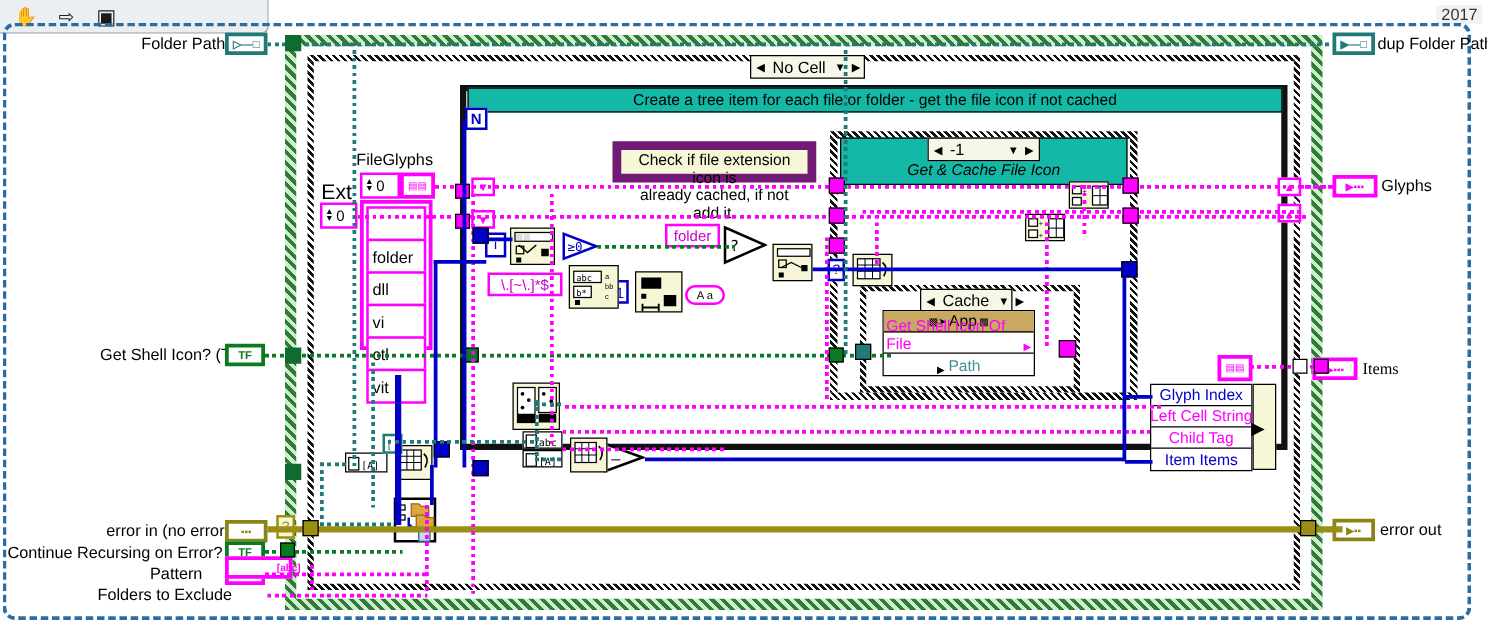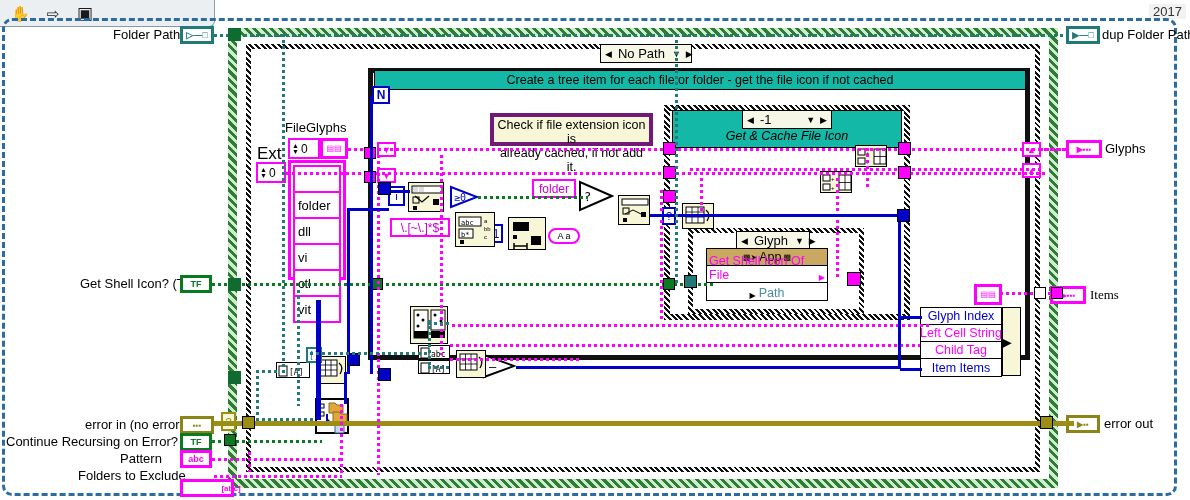--- a/index.html
+++ b/index.html
@@ -92,21 +92,21 @@
   .bannerbox {
     background: #14b8a6;
     border: 1px solid #000;
     font-size: 12.5px; color: #000;
     display: flex; align-items: center; justify-content: center;
   }
 
   
   .comment {
     background: #f7f7d8;
-    border: 4px solid #701a75;
+    border: 7px solid #701a75;
     font-size: 12.5px; color: #000;
     padding: 1px 3px; line-height: 14px;
   }
 
   
   .term {
     display: flex; align-items: center; justify-content: center;
     font-size: 9px; font-weight: bold;
     background: #ffffff;
   }
@@ -255,21 +255,21 @@
   <div id="version" class="abs">2017</div>
 
   <div id="diagram-border" class="abs"></div>
 
   <div class="abs while-loop" style="left:228px; top:28px; width:830px; height:460px;"></div>
 
   <div class="abs" style="left:246px; top:44px; width:794px; height:428px; border:5px solid #1a1a1a;
               border-image: repeating-linear-gradient(45deg,#111 0 2px,#fff 2px 4px) 5;"></div>
   <div class="abs case-sel" style="left:600px; top:44px; width:92px;">
     <span class="arw">◀</span>
-    <span class="lbl">No Path</span>
+    <span class="lbl">No Cell</span>
     <span class="dn">▼</span>
     <span class="arw">▶</span>
   </div>
 
   <div class="abs" style="left:368px; top:68px; width:662px; height:292px; border:5px solid #111;"></div>
 
   <div class="abs bannerbox" style="left:374px; top:70px; width:652px; height:20px;">
     <span>Create a tree item for each file or folder - get the file icon if not cached</span>
   </div>
   <div class="abs nbox" style="left:372px; top:86px; width:18px; height:18px;">N</div>
@@ -284,21 +284,21 @@
     <span class="arw">◀</span>
     <span class="lbl">-1</span>
     <span class="dn">▼</span>
     <span class="arw">▶</span>
   </div>
 
   <div class="abs" style="left:688px; top:228px; width:176px; height:86px; border:5px solid #111;
               border-image: repeating-linear-gradient(45deg,#111 0 2px,#fff 2px 4px) 5;"></div>
   <div class="abs case-sel" style="left:736px; top:231px; width:74px;">
     <span class="arw">◀</span>
-    <span class="lbl">Glyph</span>
+    <span class="lbl">Cache</span>
     <span class="dn">▼</span>
     <span class="arw">▶</span>
   </div>
 
   <div class="abs propnode" style="left:706px; top:248px; width:122px;">
     <div class="head" style="height:17px;">
       <span style="font-size:8px;margin-right:2px;">▩➤</span>
       <span>App</span>
       <span style="font-size:8px;margin-left:2px;">▩</span>
     </div>
@@ -330,21 +330,21 @@
   <div class="abs termlabel" style="left:85px; top:417px;">error in (no error)</div>
   <div class="abs term term-err" style="left:180px; top:416px; width:34px; height:18px; font-size:8px;">▪▪▪</div>
 
   <div class="abs termlabel" style="left:6px; top:434px;">Continue Recursing on Error? (F)</div>
   <div class="abs term term-bool" style="left:180px; top:433px; width:32px; height:18px;">TF</div>
 
   <div class="abs termlabel" style="left:120px; top:451px;">Pattern</div>
   <div class="abs term term-str" style="left:180px; top:450px; width:32px; height:18px;">abc</div>
 
   <div class="abs termlabel" style="left:78px; top:468px;">Folders to Exclude</div>
-  <div class="abs term term-str" style="left:180px; top:479px; width:34px; height:18px; font-size:8px;padding-left:48px;">[abc]</div>
+  <div class="abs term term-str" style="left:180px; top:445px; width:34px; height:18px; font-size:8px;padding-left:48px;">[abc]</div>
 
   <div class="abs term term-path" style="left:1066px; top:26px; width:34px; height:18px;">
     <span style="font-size:9px;">▶—□</span>
   </div>
   <div class="abs termlabel" style="left:1102px; top:27px;">dup Folder Path</div>
 
   <div class="abs term term-cluster" style="left:1066px; top:140px; width:36px; height:18px; font-size:8px;">▶▪▪▪</div>
   <div class="abs termlabel" style="left:1105px; top:141px;">Glyphs</div>
 
   <div class="abs term term-cluster" style="left:1050px; top:286px; width:36px; height:18px; font-size:8px;">▶▪▪▪</div>

